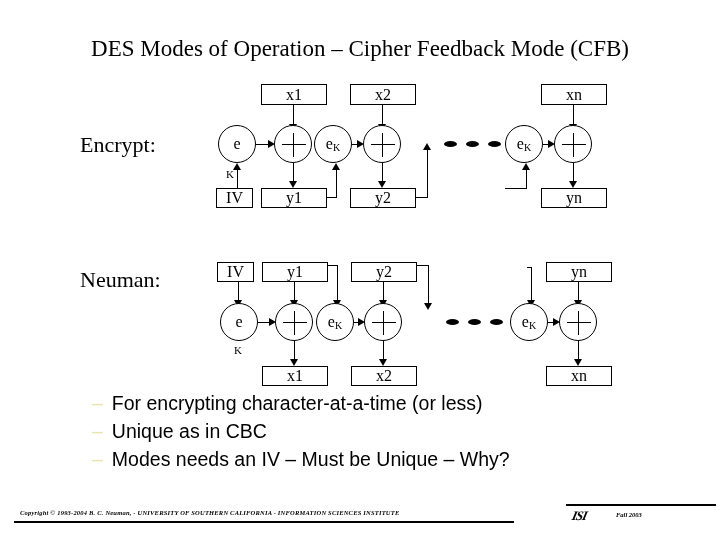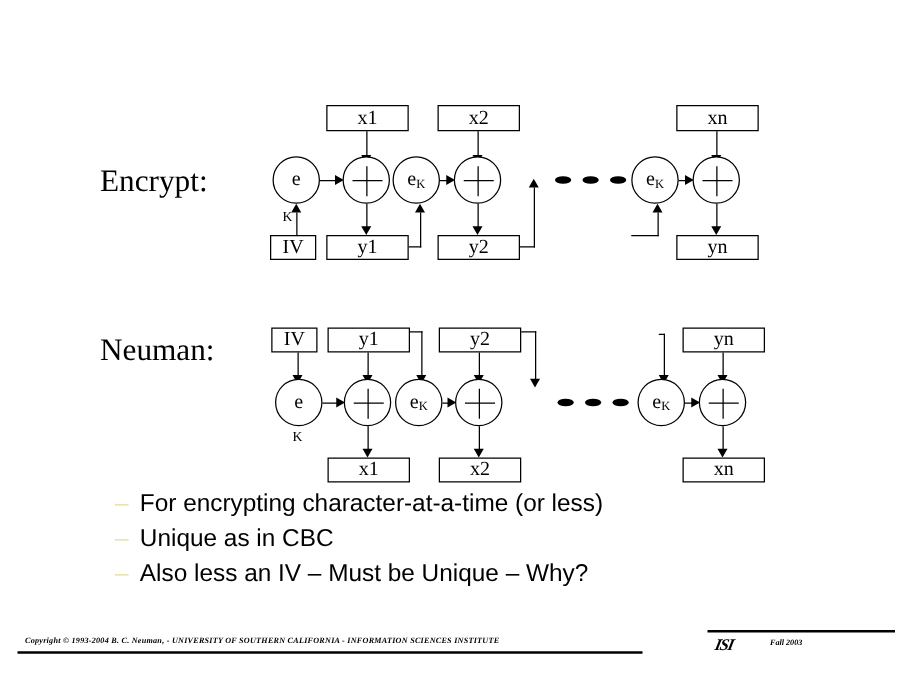--- a/index.html
+++ b/index.html
@@ -21,21 +21,21 @@
     text-align: center;
     font-family: "Liberation Serif", serif;
     font-size: 23px;
     color: #000000;
     white-space: nowrap;
   }
   
   .section-label {
     position: absolute;
     font-family: "Liberation Serif", serif;
-    font-size: 25px;
+    font-size: 22px;
     color: #000000;
     white-space: nowrap;
   }
   
   .box {
     position: absolute;
     border: 1px solid #000000;
     background: #ffffff;
     font-family: "Liberation Serif", serif;
     font-size: 16px;
@@ -192,20 +192,21 @@
     font-size: 10px;
     color: #000000;
     margin-top: 44px;
   }
 </style>
 </head>
 <body>
 
 <div id="slide">
 
+  <div id="title">DES Modes of Operation – Cipher Feedback Mode (CFB)</div>
 
   <div class="section-label" style="left:80px; top:132px;">Encrypt:</div>
 
   <div class="box" style="left:261px; top:84px; width:66px; height:21px;">x1</div>
   <div class="box" style="left:350px; top:84px; width:66px; height:21px;">x2</div>
   <div class="box" style="left:541px; top:84px; width:66px; height:21px;">xn</div>
 
   <div class="ln-v" style="left:293px; top:105px; height:21px;"></div>
   <div class="arrow-down" style="left:289px; top:124px;"></div>
   <div class="ln-v" style="left:382px; top:105px; height:21px;"></div>
@@ -361,21 +362,21 @@
     <div class="bullet-row">
       <span class="bullet-dash">–</span>
       <span>For encrypting character-at-a-time (or less)</span>
     </div>
     <div class="bullet-row">
       <span class="bullet-dash">–</span>
       <span>Unique as in CBC</span>
     </div>
     <div class="bullet-row">
       <span class="bullet-dash">–</span>
-      <span>Also less an IV – Must be Unique – Why?</span>
+      <span>Modes needs an IV – Must be Unique – Why?</span>
     </div>
   </div>
 
   <div id="footer-text">Copyright © 1993-2004   B. C. Neuman, - UNIVERSITY OF SOUTHERN CALIFORNIA - INFORMATION SCIENCES INSTITUTE</div>
   <div id="footer-rule"></div>
   <div id="footer-rule-right"></div>
   <div id="isi-logo">ISI</div>
   <div id="term-text">Fall 2003</div>
   <div id="page-num">22</div>
 

